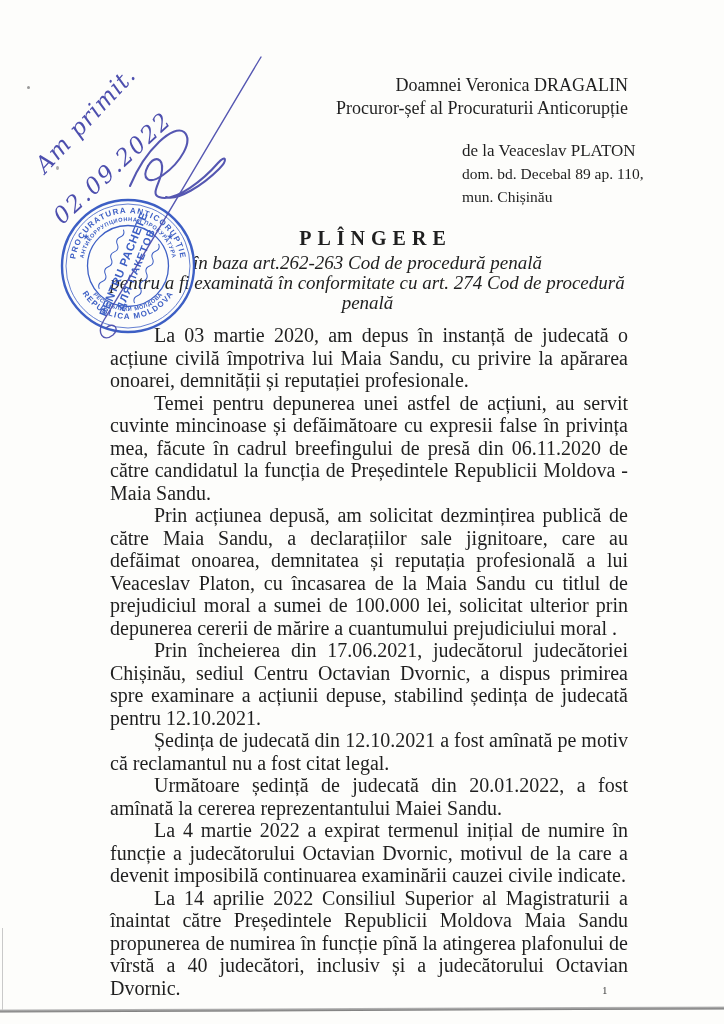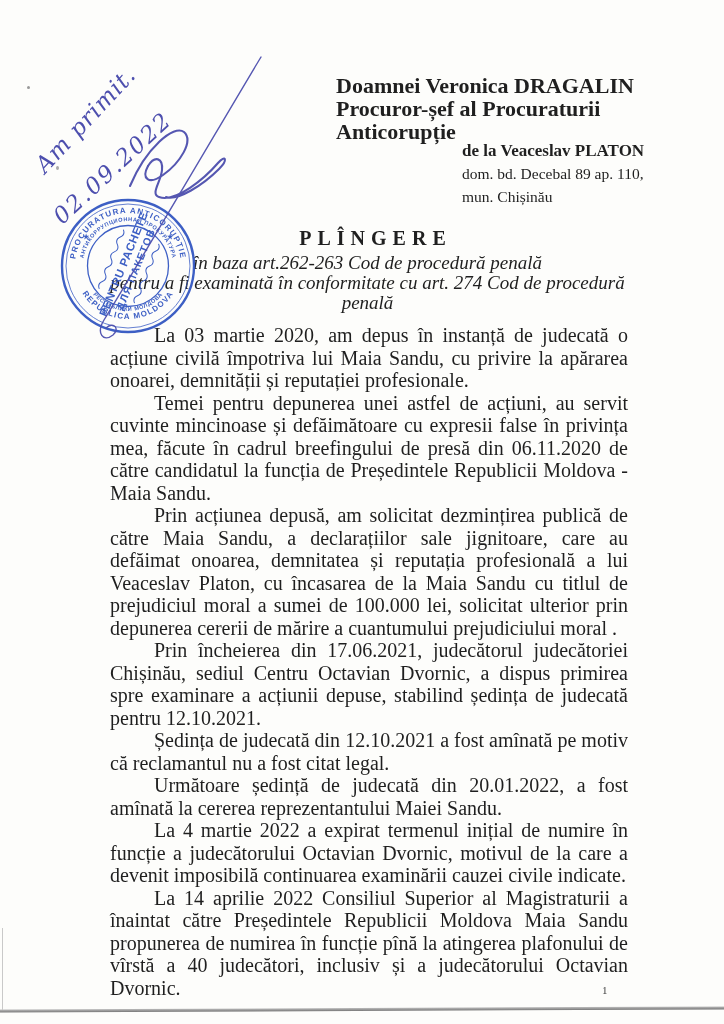--- a/index.html
+++ b/index.html
@@ -11,23 +11,23 @@
   
   .hw{
     position:absolute;color:#4d4fae;font-style:italic;white-space:nowrap;
     transform-origin:0 0;font-family:"DejaVu Serif",serif;
   }
   .hw-note{left:30px;top:160px;transform:rotate(-47deg);font-size:23px;letter-spacing:1px;}
   .hw-date{left:48px;top:210px;transform:rotate(-43deg);font-size:23px;letter-spacing:2px;}
   .signature-svg{position:absolute;left:0;top:0;width:300px;height:400px;z-index:6;}
   .stamp-svg{position:absolute;left:56px;top:194px;width:144px;height:144px;z-index:5;opacity:.92;}
   
-  .recipient{position:absolute;left:336px;top:74px;font-weight:bold;font-size:22px;line-height:23px;}
+  .recipient{position:absolute;left:336px;top:74px;font-weight:normal;font-size:18px;line-height:23px;text-align:right;}
   .sender{position:absolute;left:462px;top:139px;font-size:15.5px;line-height:23px;}
-  .sender .sender-name{font-weight:bold;font-size:17px;}
+  .sender .sender-name{font-weight:normal;font-size:17px;}
   
   .title-block{position:absolute;left:95px;top:227px;width:545px;text-align:center;z-index:2;}
   .doc-title{font-size:20px;font-weight:bold;letter-spacing:.3em;padding-left:.3em;margin-left:10px;}
   .doc-subtitle{font-style:italic;font-size:19px;line-height:20px;}
   .doc-subtitle.first{margin-top:3px;}
   
   .body-text{position:absolute;left:110px;top:324px;width:518px;font-size:20px;line-height:22.5px;text-align:justify;z-index:2;}
   .body-text p{margin:0;text-indent:44px;}
   .page-number{position:absolute;left:602px;top:984px;font-size:11px;color:#444;}
   

